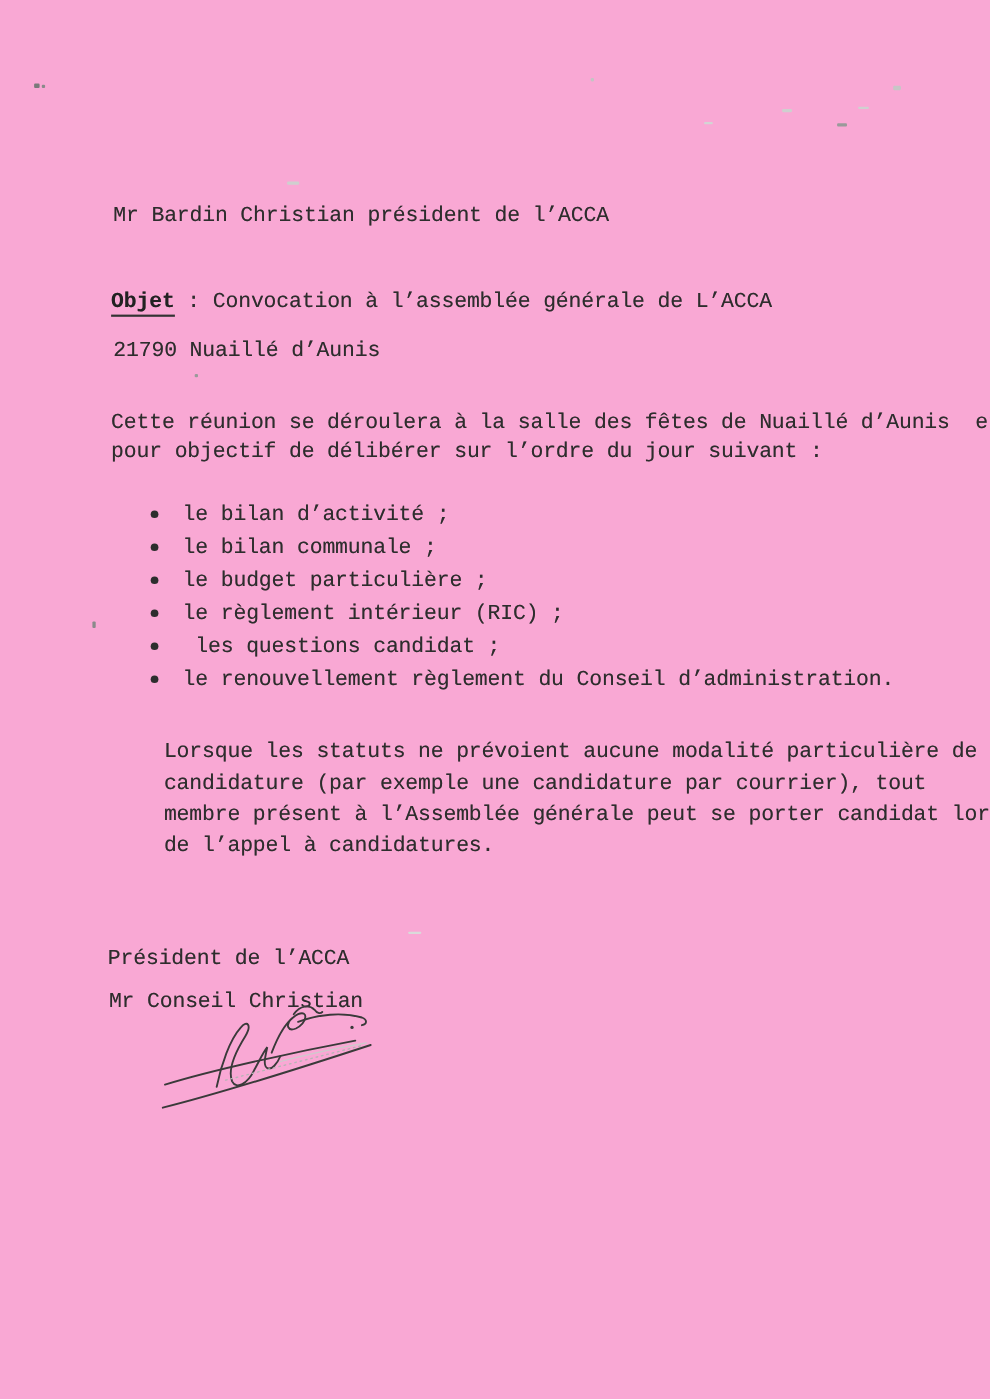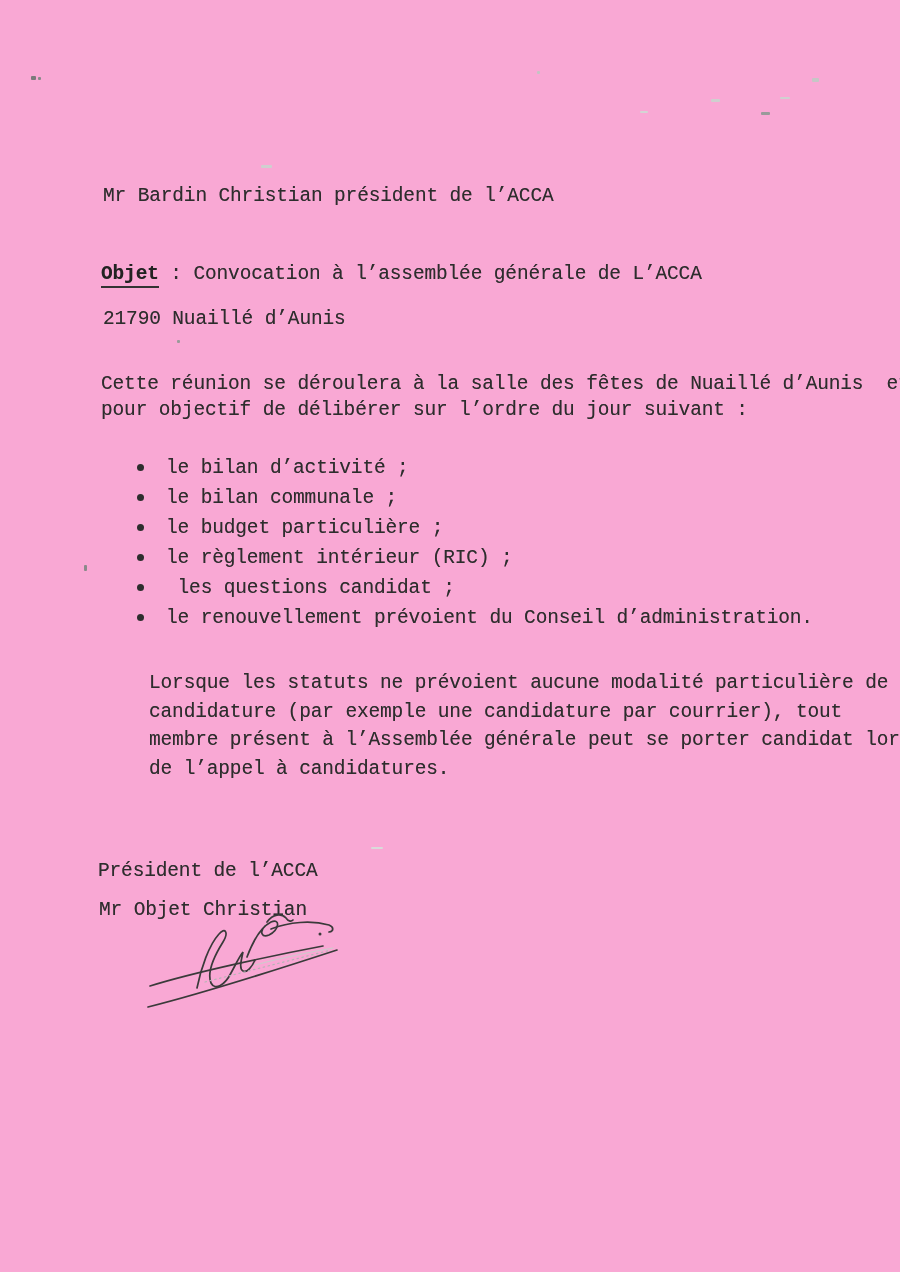--- a/index.html
+++ b/index.html
@@ -87,30 +87,30 @@
 
   <div class="abs para p2">Cette réunion se déroulera à la salle des fêtes de Nuaillé d’Aunis  et aura
 pour objectif de délibérer sur l’ordre du jour suivant :</div>
 
   <ul class="abs agenda">
     <li><span class="dot"></span><span class="item-text">le bilan d’activité ;</span></li>
     <li><span class="dot"></span><span class="item-text">le bilan communale ;</span></li>
     <li><span class="dot"></span><span class="item-text">le budget particulière ;</span></li>
     <li><span class="dot"></span><span class="item-text">le règlement intérieur (RIC) ;</span></li>
     <li><span class="dot"></span><span class="item-text"> les questions candidat ;</span></li>
-    <li><span class="dot"></span><span class="item-text">le renouvellement prévoient du Conseil d’administration.</span></li>
+    <li><span class="dot"></span><span class="item-text">le renouvellement règlement du Conseil d’administration.</span></li>
   </ul>
 
   <div class="abs note">Lorsque les statuts ne prévoient aucune modalité particulière de
 candidature (par exemple une candidature par courrier), tout
 membre présent à l’Assemblée générale peut se porter candidat lors
 de l’appel à candidatures.</div>
 
   <div class="abs sig-title">Président de l’ACCA</div>
-  <div class="abs sig-name">Mr Objet Christian</div>
+  <div class="abs sig-name">Mr Conseil Christian</div>
 
   <svg class="abs signature" width="200" height="108" viewBox="0 0 200 108" xmlns="http://www.w3.org/2000/svg">
 
     <path d="M122,12 C128,4 136,3 141,8 C143,11 146,12 148,10"></path>
 
     <path d="M52,78 C56,58 64,35 74,24 C80,17 84,22 78,32 C68,48 62,63 66,73 C70,81 80,75 86,63 C91,54 94,47 98,42 C96,51 94,59 98,61 C102,63 107,57 110,50"></path>
     <path d="M102,47 C108,31 116,17 126,12 C136,8 134,20 124,25 C117,28 114,22 120,16"></path>
     <path d="M126,19 C144,12 166,10 184,15 C189,17 189,21 184,22"></path>
 
     <path d="M5,76 C50,62 130,45 178,36"></path>

